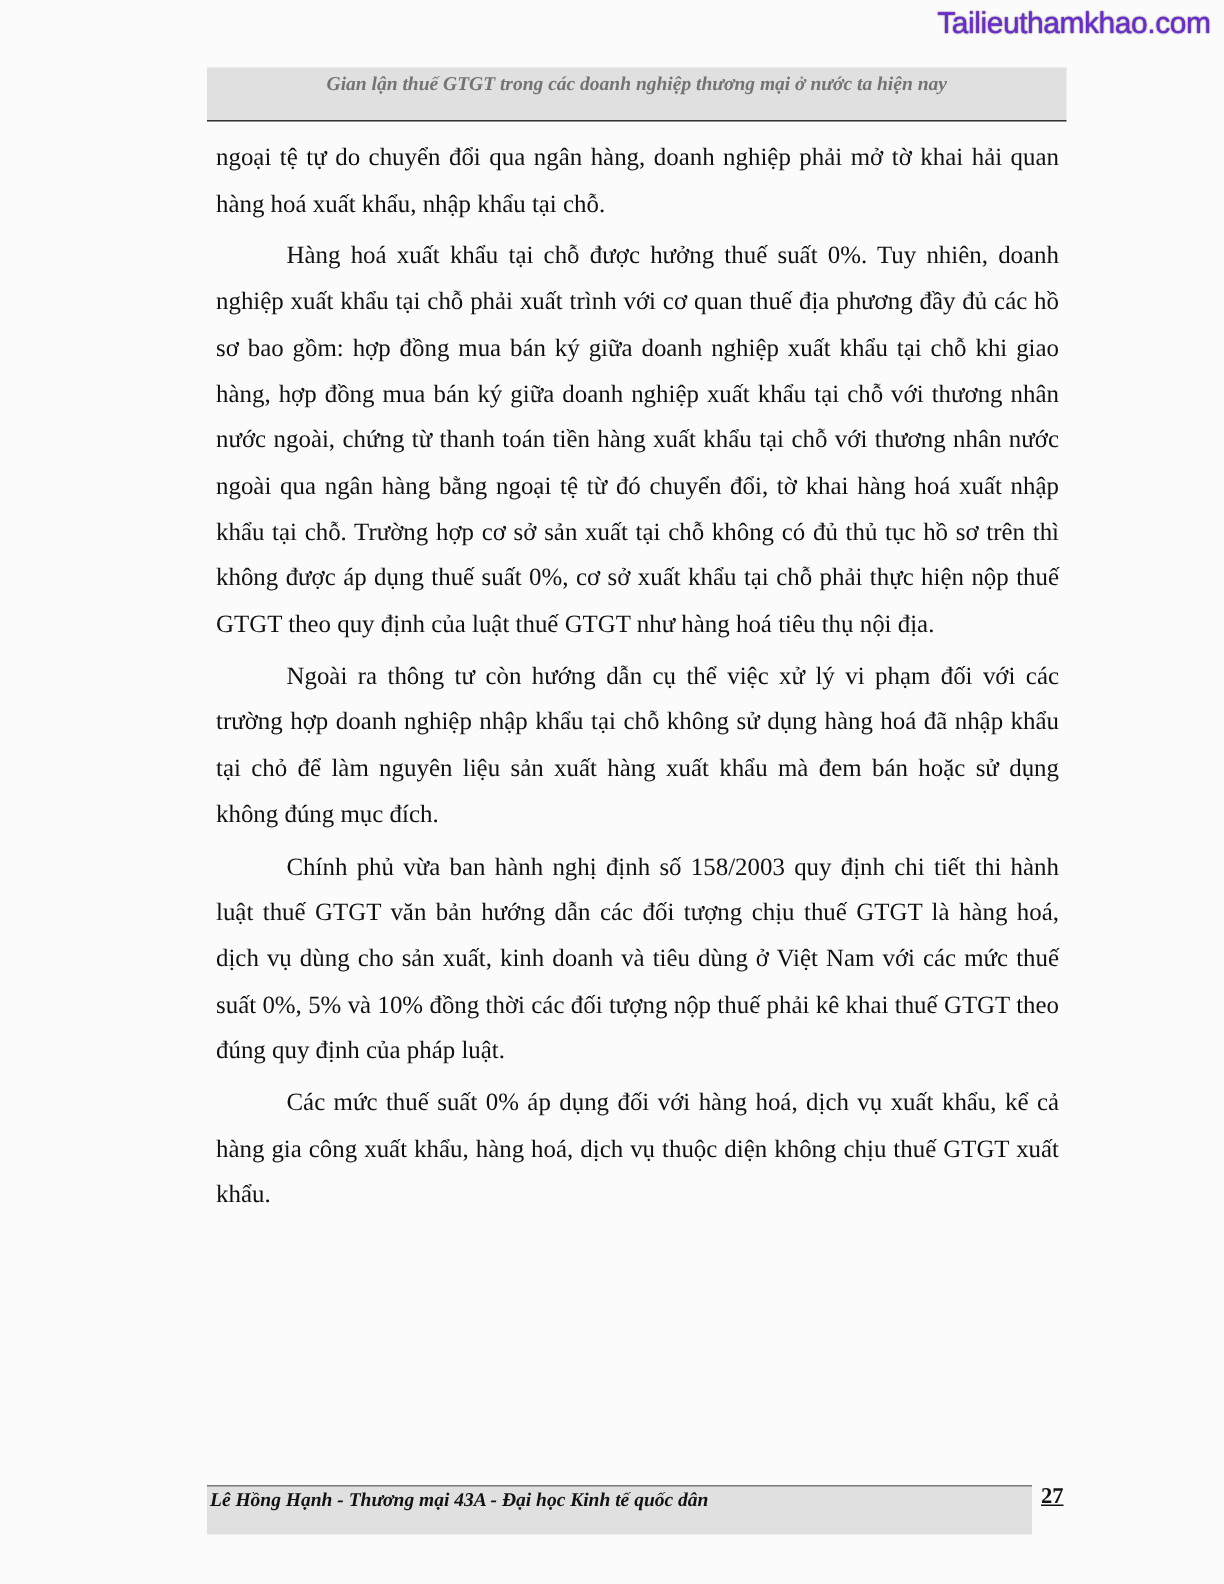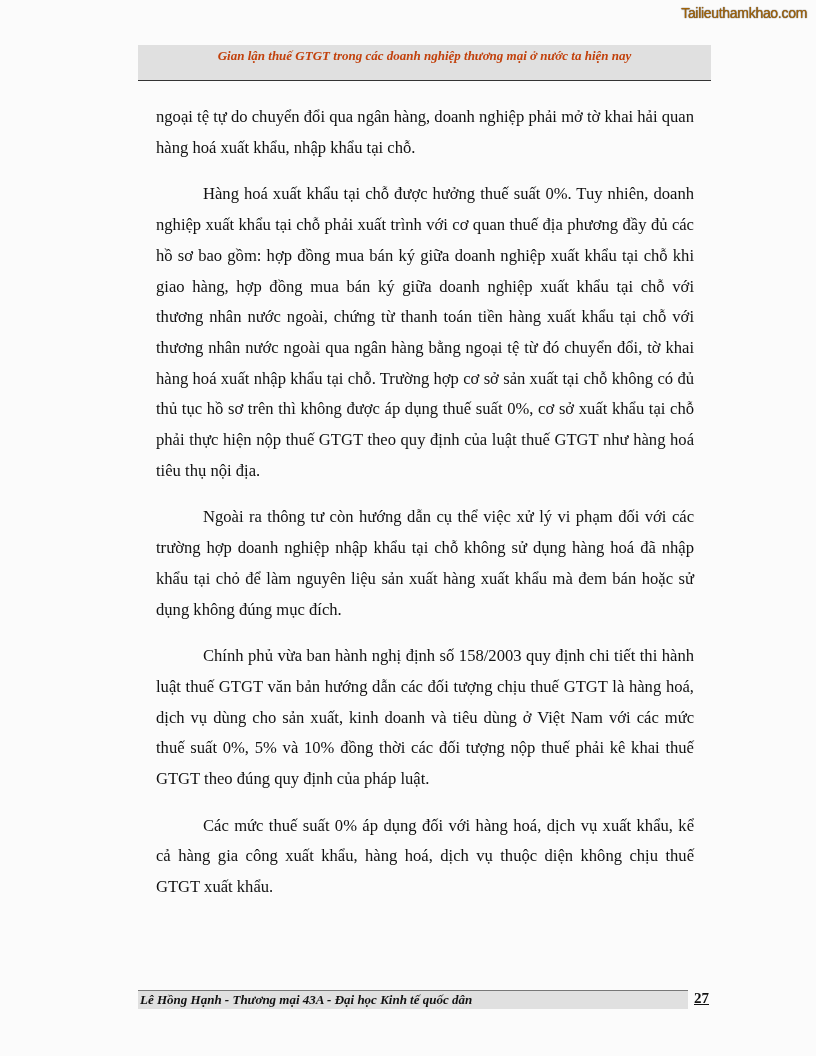--- a/index.html
+++ b/index.html
@@ -8,60 +8,60 @@
       background: #fbfbfb;
       position: relative;
       overflow: hidden;
       font-family: "Liberation Serif", serif;
       color: #111;
     }
     .watermark {
       position: absolute;
       top: 5px; right: 9px;
       font-family: "Liberation Sans", sans-serif;
-      font-size: 14px;
-      color: #a16207;
+      font-size: 20px;
+      color: #6d28d9;
       text-shadow: 0 0 1px #666, 0 0 1px #666;
       letter-spacing: -0.3px;
     }
     .running-header {
       position: absolute;
       left: 138px; top: 45px;
       width: 573px; height: 36px;
       background: #e0e0e0;
       border-bottom: 1.5px solid #333;
       text-align: center;
       font-family: "Liberation Serif", serif;
       font-style: italic;
       font-weight: bold;
       font-size: 13px;
       line-height: 17px;
       padding-top: 2px;
       box-sizing: border-box;
-      color: #c2410c;
+      color: #737373;
     }
     .running-header div { white-space: nowrap; }
     .body-text {
       position: absolute;
       left: 140px; top: 86px;
       width: 570px;
       font-size: 16.6px;
       line-height: 30.7px;
       text-align: justify;
     }
     .body-text p {
-      margin: 16px;
+      margin: 4px;
       padding: 0;
     }
     .body-text p.indent { text-indent: 47px; }
     .body-text p + p { margin-top: 0; }
     .running-footer {
       position: absolute;
       left: 138px; top: 990px;
-      width: 550px; height: 19px;
+      width: 550px; height: 33px;
       background: #e0e0e0;
       border-top: 1.5px solid #777;
       box-sizing: border-box;
       font-family: "Liberation Serif", serif;
       font-style: italic;
       font-weight: bold;
       font-size: 13px;
       line-height: 17px;
       padding-left: 2px;
       white-space: nowrap;

